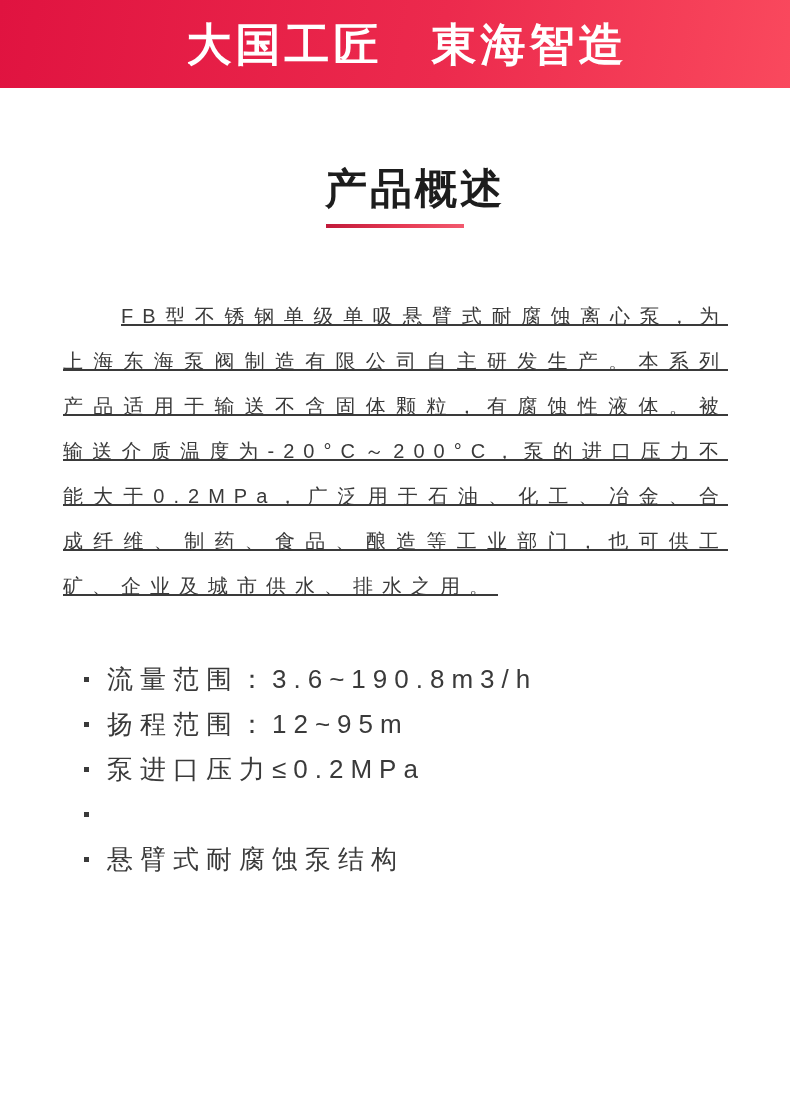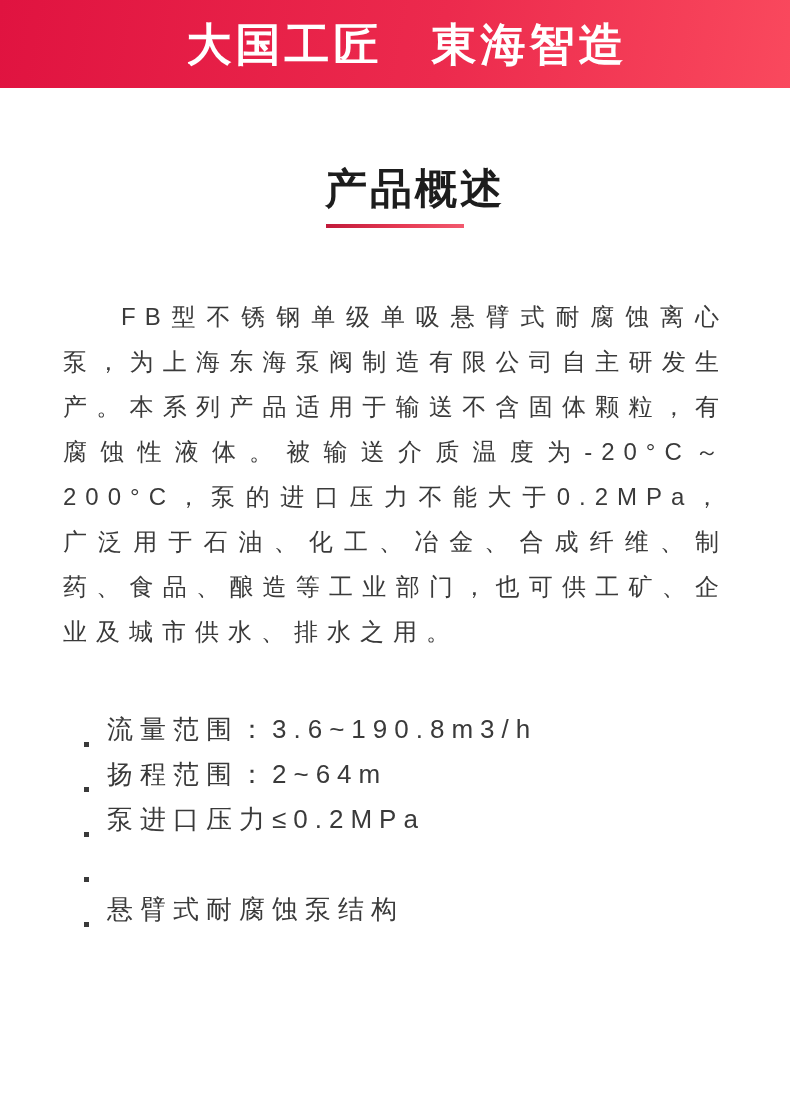--- a/index.html
+++ b/index.html
@@ -53,37 +53,38 @@
   .title-underline {
     width: 138px;
     height: 4px;
     margin: 10px auto 0 auto;
     background: linear-gradient(90deg, #c11a3a 0%, #e63a54 55%, #f25a6e 100%);
   }
 
   
   .overview-paragraph {
     margin: 66px 62px 0 63px;
-    font-size: 24px;
+    font-size: 20px;
     line-height: 45px;
     color: #3a3a3a;
     letter-spacing: 9px;
     text-align: justify;
     text-indent: 58px;
+    text-decoration: underline;
   }
 
   
   .conditions-list {
     list-style: none;
     margin: 48px 0 0 0;
     padding: 0 0 0 84px;
   }
   .condition-item {
     display: flex;
-    align-items: flex-end;
+    align-items: center;
     height: 45px;
     font-size: 26px;
     color: #3a3a3a;
     letter-spacing: 7px;
   }
   .bullet-icon {
     width: 5px;
     height: 5px;
     background: #3a3a3a;
     margin-right: 18px;
@@ -109,21 +110,21 @@
 </section>
 
 <section>
   <ul class="conditions-list">
     <li class="condition-item">
       <span class="bullet-icon"></span>
       <span class="condition-text">流量范围：3.6~190.8m3/h</span>
     </li>
     <li class="condition-item">
       <span class="bullet-icon"></span>
-      <span class="condition-text">扬程范围：2~64m</span>
+      <span class="condition-text">扬程范围：12~95m</span>
     </li>
     <li class="condition-item">
       <span class="bullet-icon"></span>
       <span class="condition-text">泵进口压力≤0.2MPa</span>
     </li>
     <li class="condition-item">
       <span class="bullet-icon"></span>
     </li>
     <li class="condition-item">
       <span class="bullet-icon"></span>

